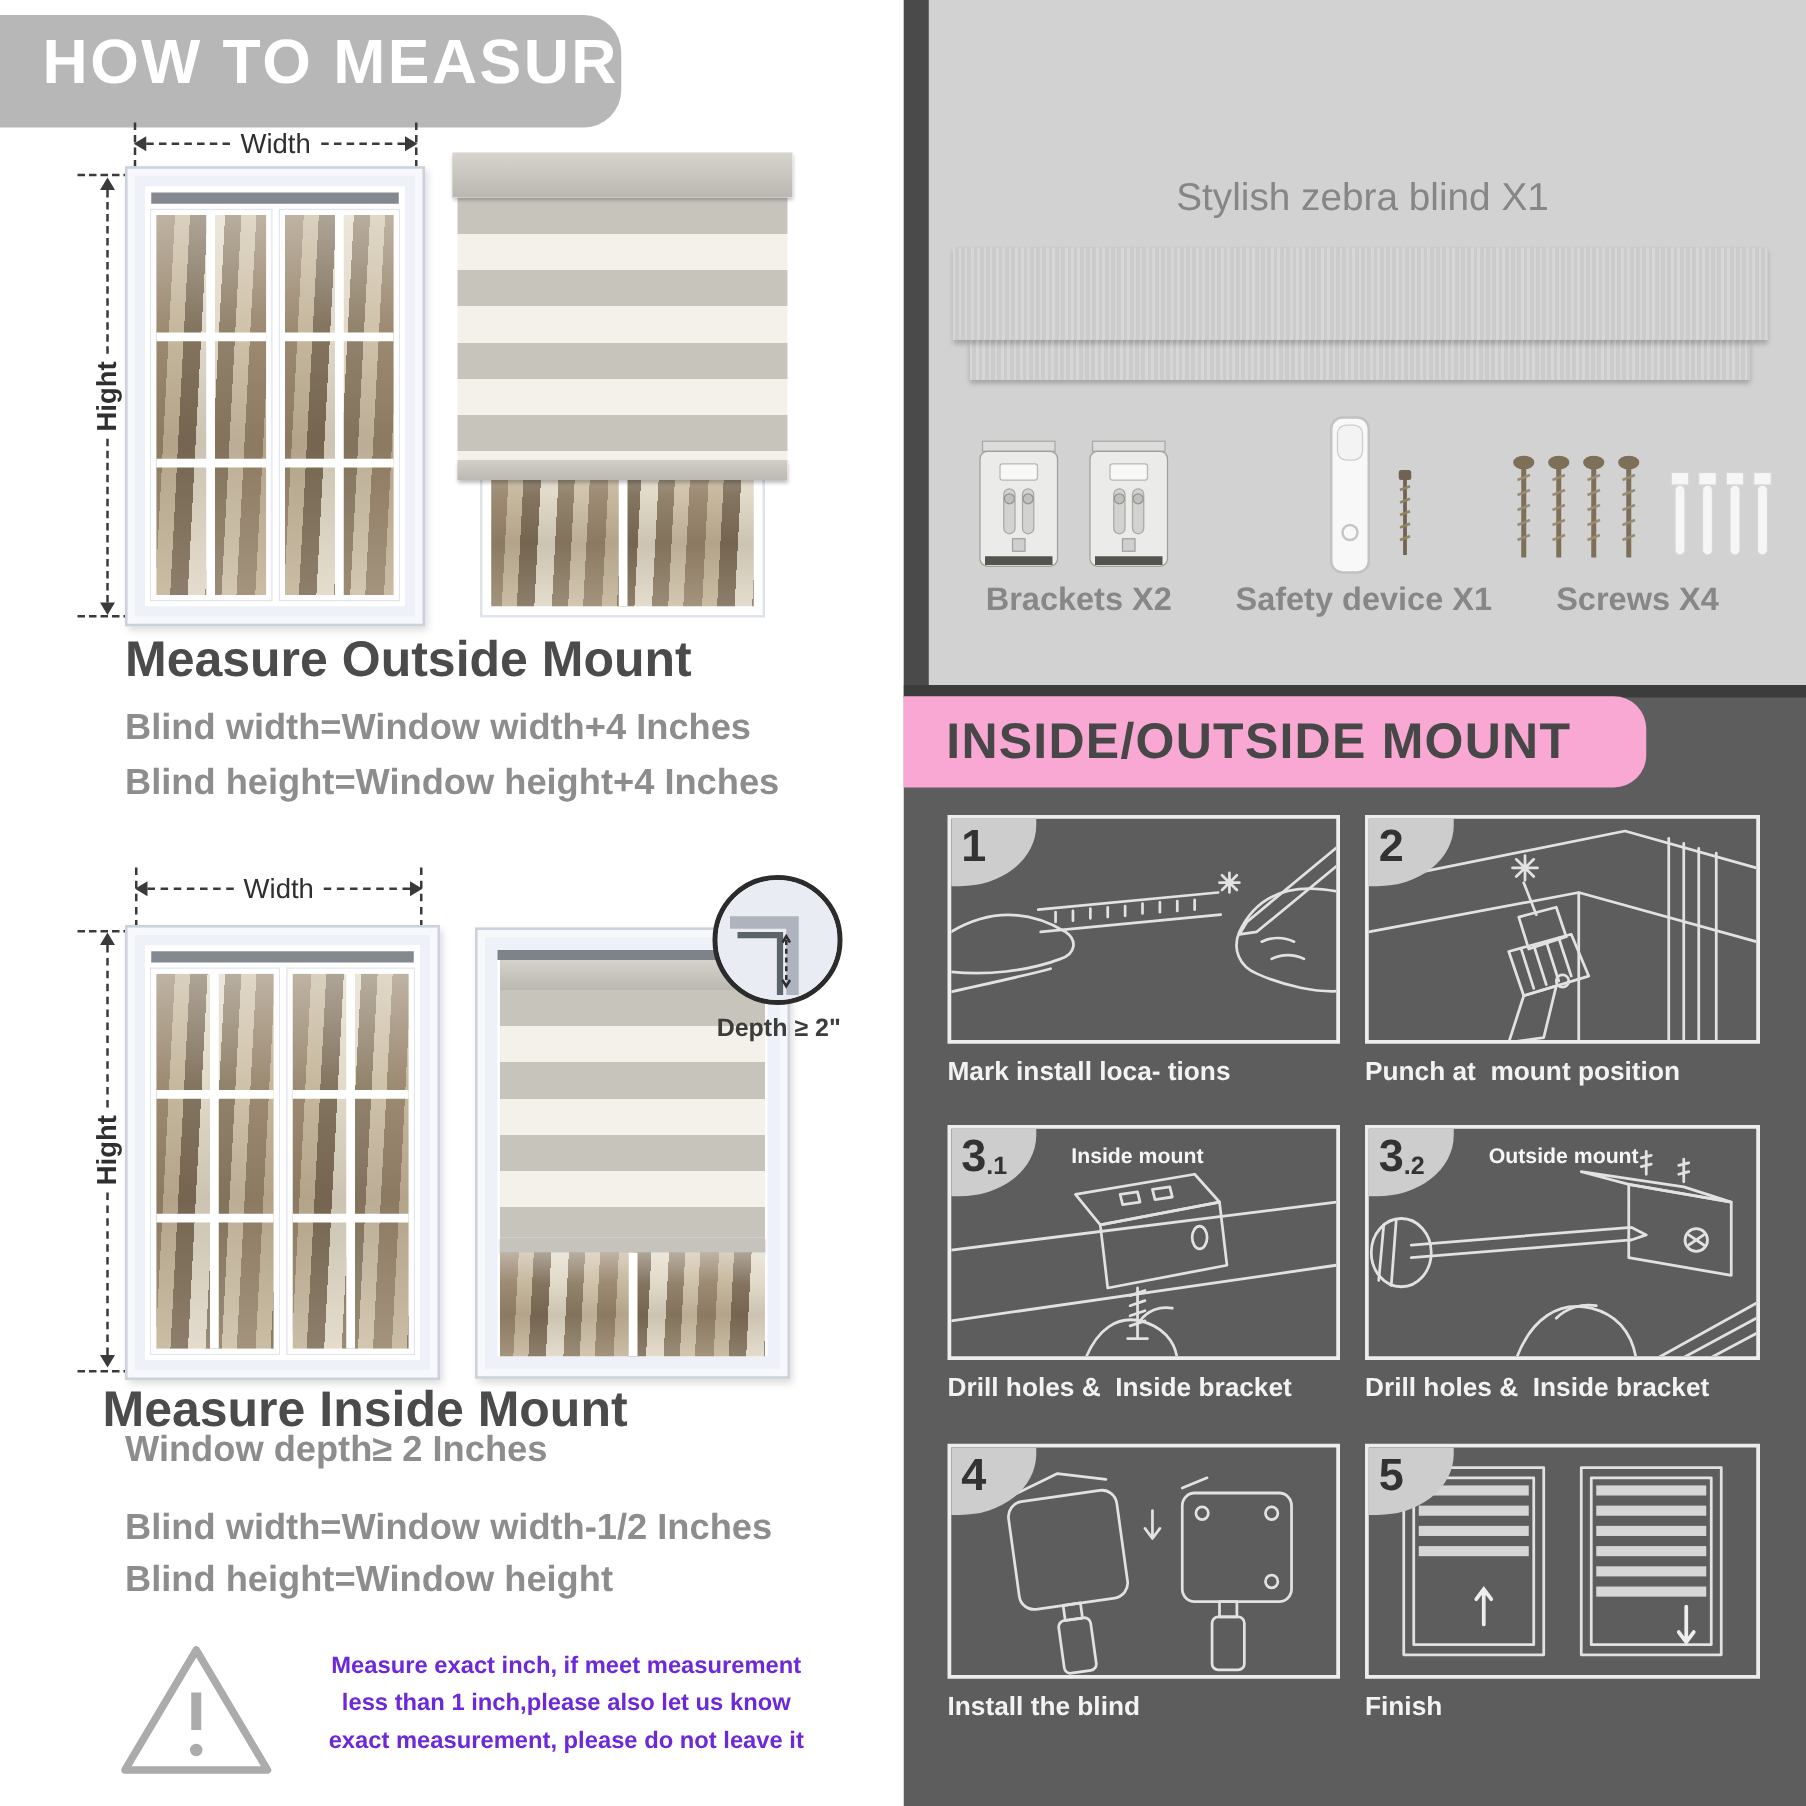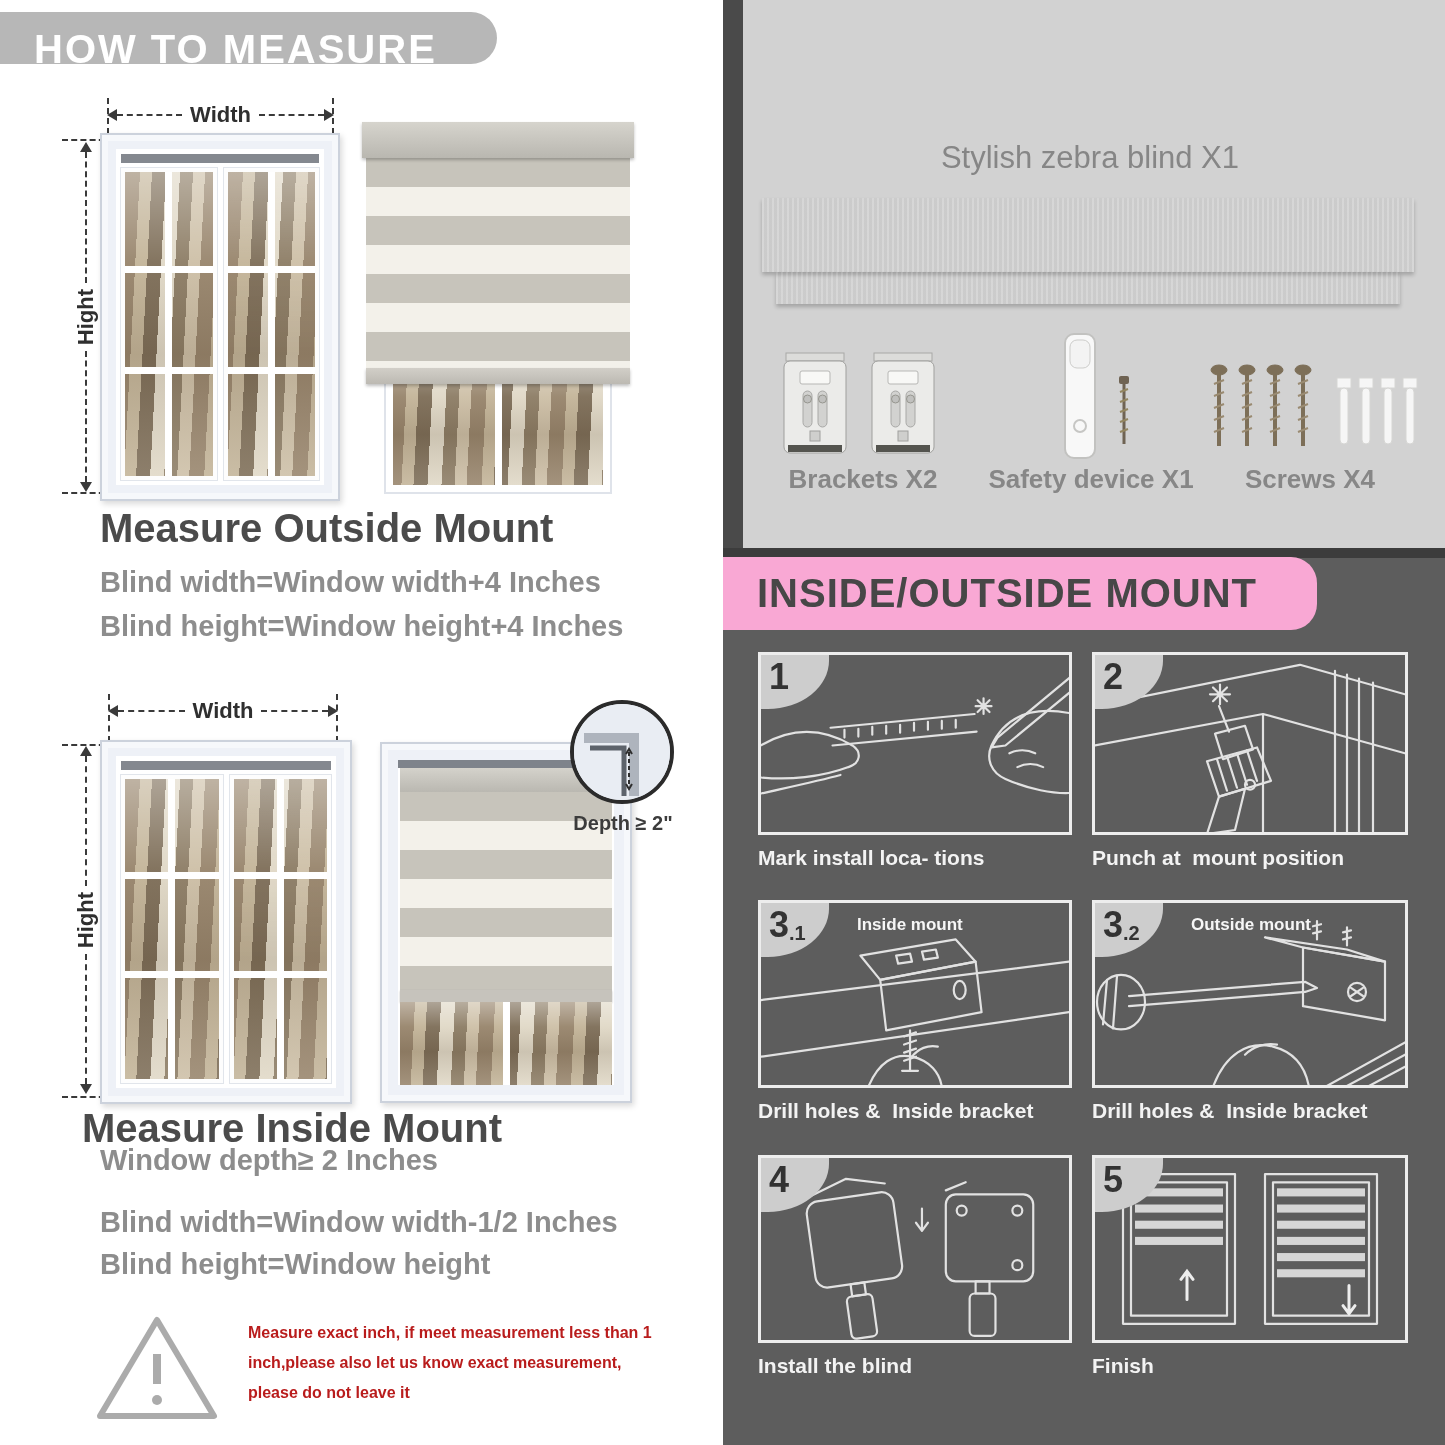--- a/index.html
+++ b/index.html
@@ -1,27 +1,27 @@
 <!DOCTYPE html>
 <html><head>
 <meta charset="utf-8">
 <style>
   html,body{margin:0;padding:0;background:#fff;}
   #canvas{position:relative;width:1445px;height:1445px;overflow:hidden;
     font-family:"Liberation Sans",sans-serif;background:#ffffff;}
   
-  .hdr-left{position:absolute;left:0;top:12px;width:497px;height:52px;background:#b7b7b7;
-    border-radius:0 30px 30px 0;color:#fff;font-size:40px;font-weight:bold;letter-spacing:2px;
+  .hdr-left{position:absolute;left:0;top:12px;width:497px;height:90px;background:#b7b7b7;
+    border-radius:0 30px 30px 0;color:#fff;font-size:50px;font-weight:bold;letter-spacing:2px;
     line-height:74px;padding-left:34px;box-sizing:border-box;white-space:nowrap;}
   .sec-title{position:absolute;font-size:40px;font-weight:bold;color:#4b4b4b;white-space:nowrap;}
   .sec-line{position:absolute;font-size:29px;font-weight:bold;color:#8d8d8d;white-space:nowrap;}
   
   .dim-h{position:absolute;display:flex;align-items:center;height:22px;}
   .dim-h .dl{flex:1;border-top:2px dashed #3a3a3a;height:0;}
-  .dim-label{padding:0 8px;font-weight:bold;font-size:22px;color:#2f2f2f;}
+  .dim-label{padding:0 8px;font-weight:normal;font-size:22px;color:#2f2f2f;}
   .ah{width:0;height:0;border:6px solid transparent;}
   .ah-left{border-right:10px solid #3a3a3a;border-left:none;}
   .ah-right{border-left:10px solid #3a3a3a;border-right:none;}
   .dim-v{position:absolute;display:flex;flex-direction:column;align-items:center;width:24px;}
   .dim-v .dvl{flex:1;border-left:2px dashed #3a3a3a;width:0;}
   .dim-label-v{writing-mode:vertical-rl;transform:rotate(180deg);font-weight:bold;font-size:22px;color:#2f2f2f;padding:6px 0;}
   .av{width:0;height:0;border:6px solid transparent;}
   .av-up{border-bottom:10px solid #3a3a3a;border-top:none;}
   .av-down{border-top:10px solid #3a3a3a;border-bottom:none;}
   .vtick{position:absolute;width:0;border-left:2px dashed #3a3a3a;}
@@ -56,21 +56,21 @@
     box-shadow:inset 0 0 0 6px #f6f8fb,2px 3px 6px rgba(0,0,0,.15);}
   .bi-inner{position:absolute;left:16px;right:16px;top:16px;bottom:16px;background:#fff;}
   .bi-top{position:absolute;top:0;left:0;right:0;height:8px;background:#7e838b;}
   .bi-cassette{position:absolute;top:8px;left:2px;right:2px;height:24px;background:linear-gradient(180deg,#d4d2cb,#bab8b1);}
   .bi-stripes{position:absolute;top:32px;left:2px;right:2px;height:198px;}
   .bi-rail{position:absolute;top:230px;left:2px;right:2px;height:12px;background:#c6c3bc;box-shadow:0 1px 2px rgba(0,0,0,.25);}
   .bi-glass{position:absolute;top:242px;left:2px;right:2px;bottom:0;overflow:hidden;}
   .magnifier{position:absolute;border:4px solid #2b2b2b;border-radius:50%;background:#e9edf3;overflow:hidden;z-index:5;}
   .depth-label{position:absolute;font-size:20px;font-weight:bold;color:#3c3c3c;text-align:center;}
   
-  .warn-text{position:absolute;font-size:16px;line-height:30px;color:#b91c1c;font-weight:bold;}
+  .warn-text{position:absolute;font-size:19px;line-height:30px;color:#6d28d9;font-weight:bold;text-align:center;}
   
   .right-light{position:absolute;left:723px;top:0;width:722px;height:548px;background:#d2d2d2;}
   .dark-strip{position:absolute;left:723px;top:0;width:20px;height:548px;background:#4a4a4a;}
   .hdr-included{position:absolute;left:723px;top:14px;width:500px;height:82px;background:#ffffff;
     border-radius:0 28px 28px 0;color:#c9c9c9;font-size:40px;font-weight:bold;letter-spacing:1px;
     line-height:82px;padding-left:50px;box-sizing:border-box;white-space:nowrap;}
   .blind-label{position:absolute;left:790px;top:140px;width:600px;text-align:center;
     font-size:31px;font-weight:normal;color:#868686;}
   .cassette-a{position:absolute;left:762px;top:198px;width:652px;height:74px;
     background:linear-gradient(180deg,#d8d8d5 0%,#c2c2bf 35%,#cfcfcc 65%,#b5b5b2 100%);

